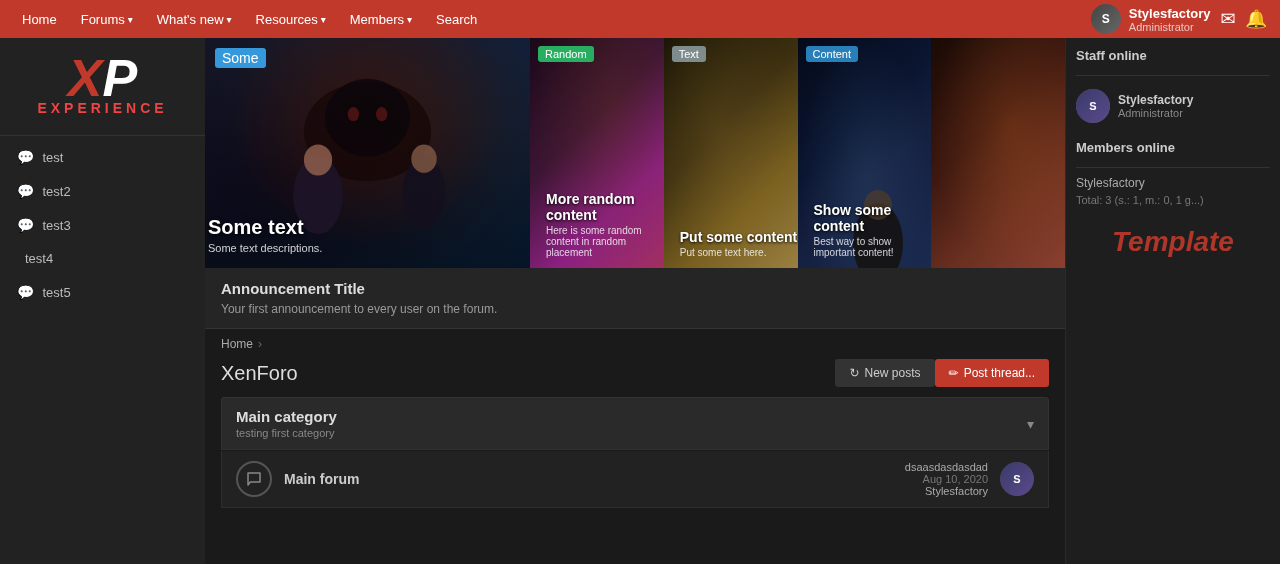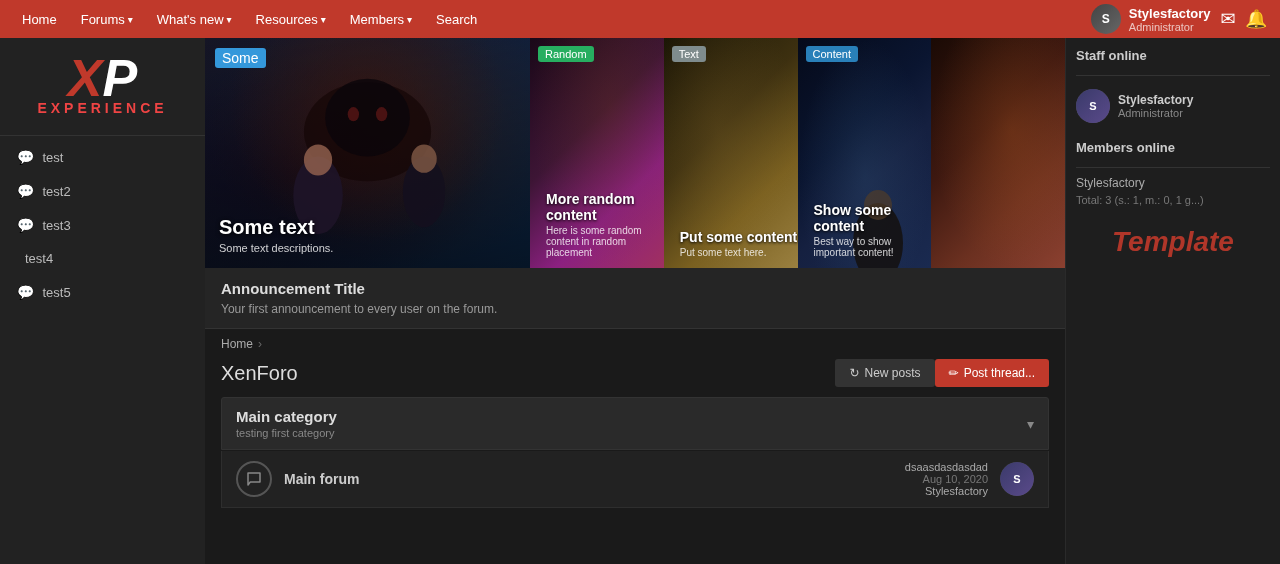--- a/index.html
+++ b/index.html
@@ -76,21 +76,21 @@
     }
     .hero-figures {
       position: absolute;
       top: 0; left: 0; right: 0; bottom: 0;
       background: radial-gradient(ellipse at 60% 40%, rgba(80,40,20,0.5) 0%, transparent 70%),
                   radial-gradient(ellipse at 30% 60%, rgba(20,10,40,0.8) 0%, transparent 60%);
     }
     .hero-overlay-text {
       position: absolute;
       bottom: 14px;
-      left: 14px;
+      left: 3px;
       color: #fff;
     }
     .hero-overlay-text h3 { font-size: 20px; font-weight: bold; text-shadow: 0 1px 4px #000; }
     .hero-overlay-text p { font-size: 11px; color: rgba(255,255,255,0.8); margin-top: 3px; }
     .badge-some {
       position: absolute;
       top: 10px; left: 10px;
       background: #3498db;
       color: #fff;
       font-size: 14px;

